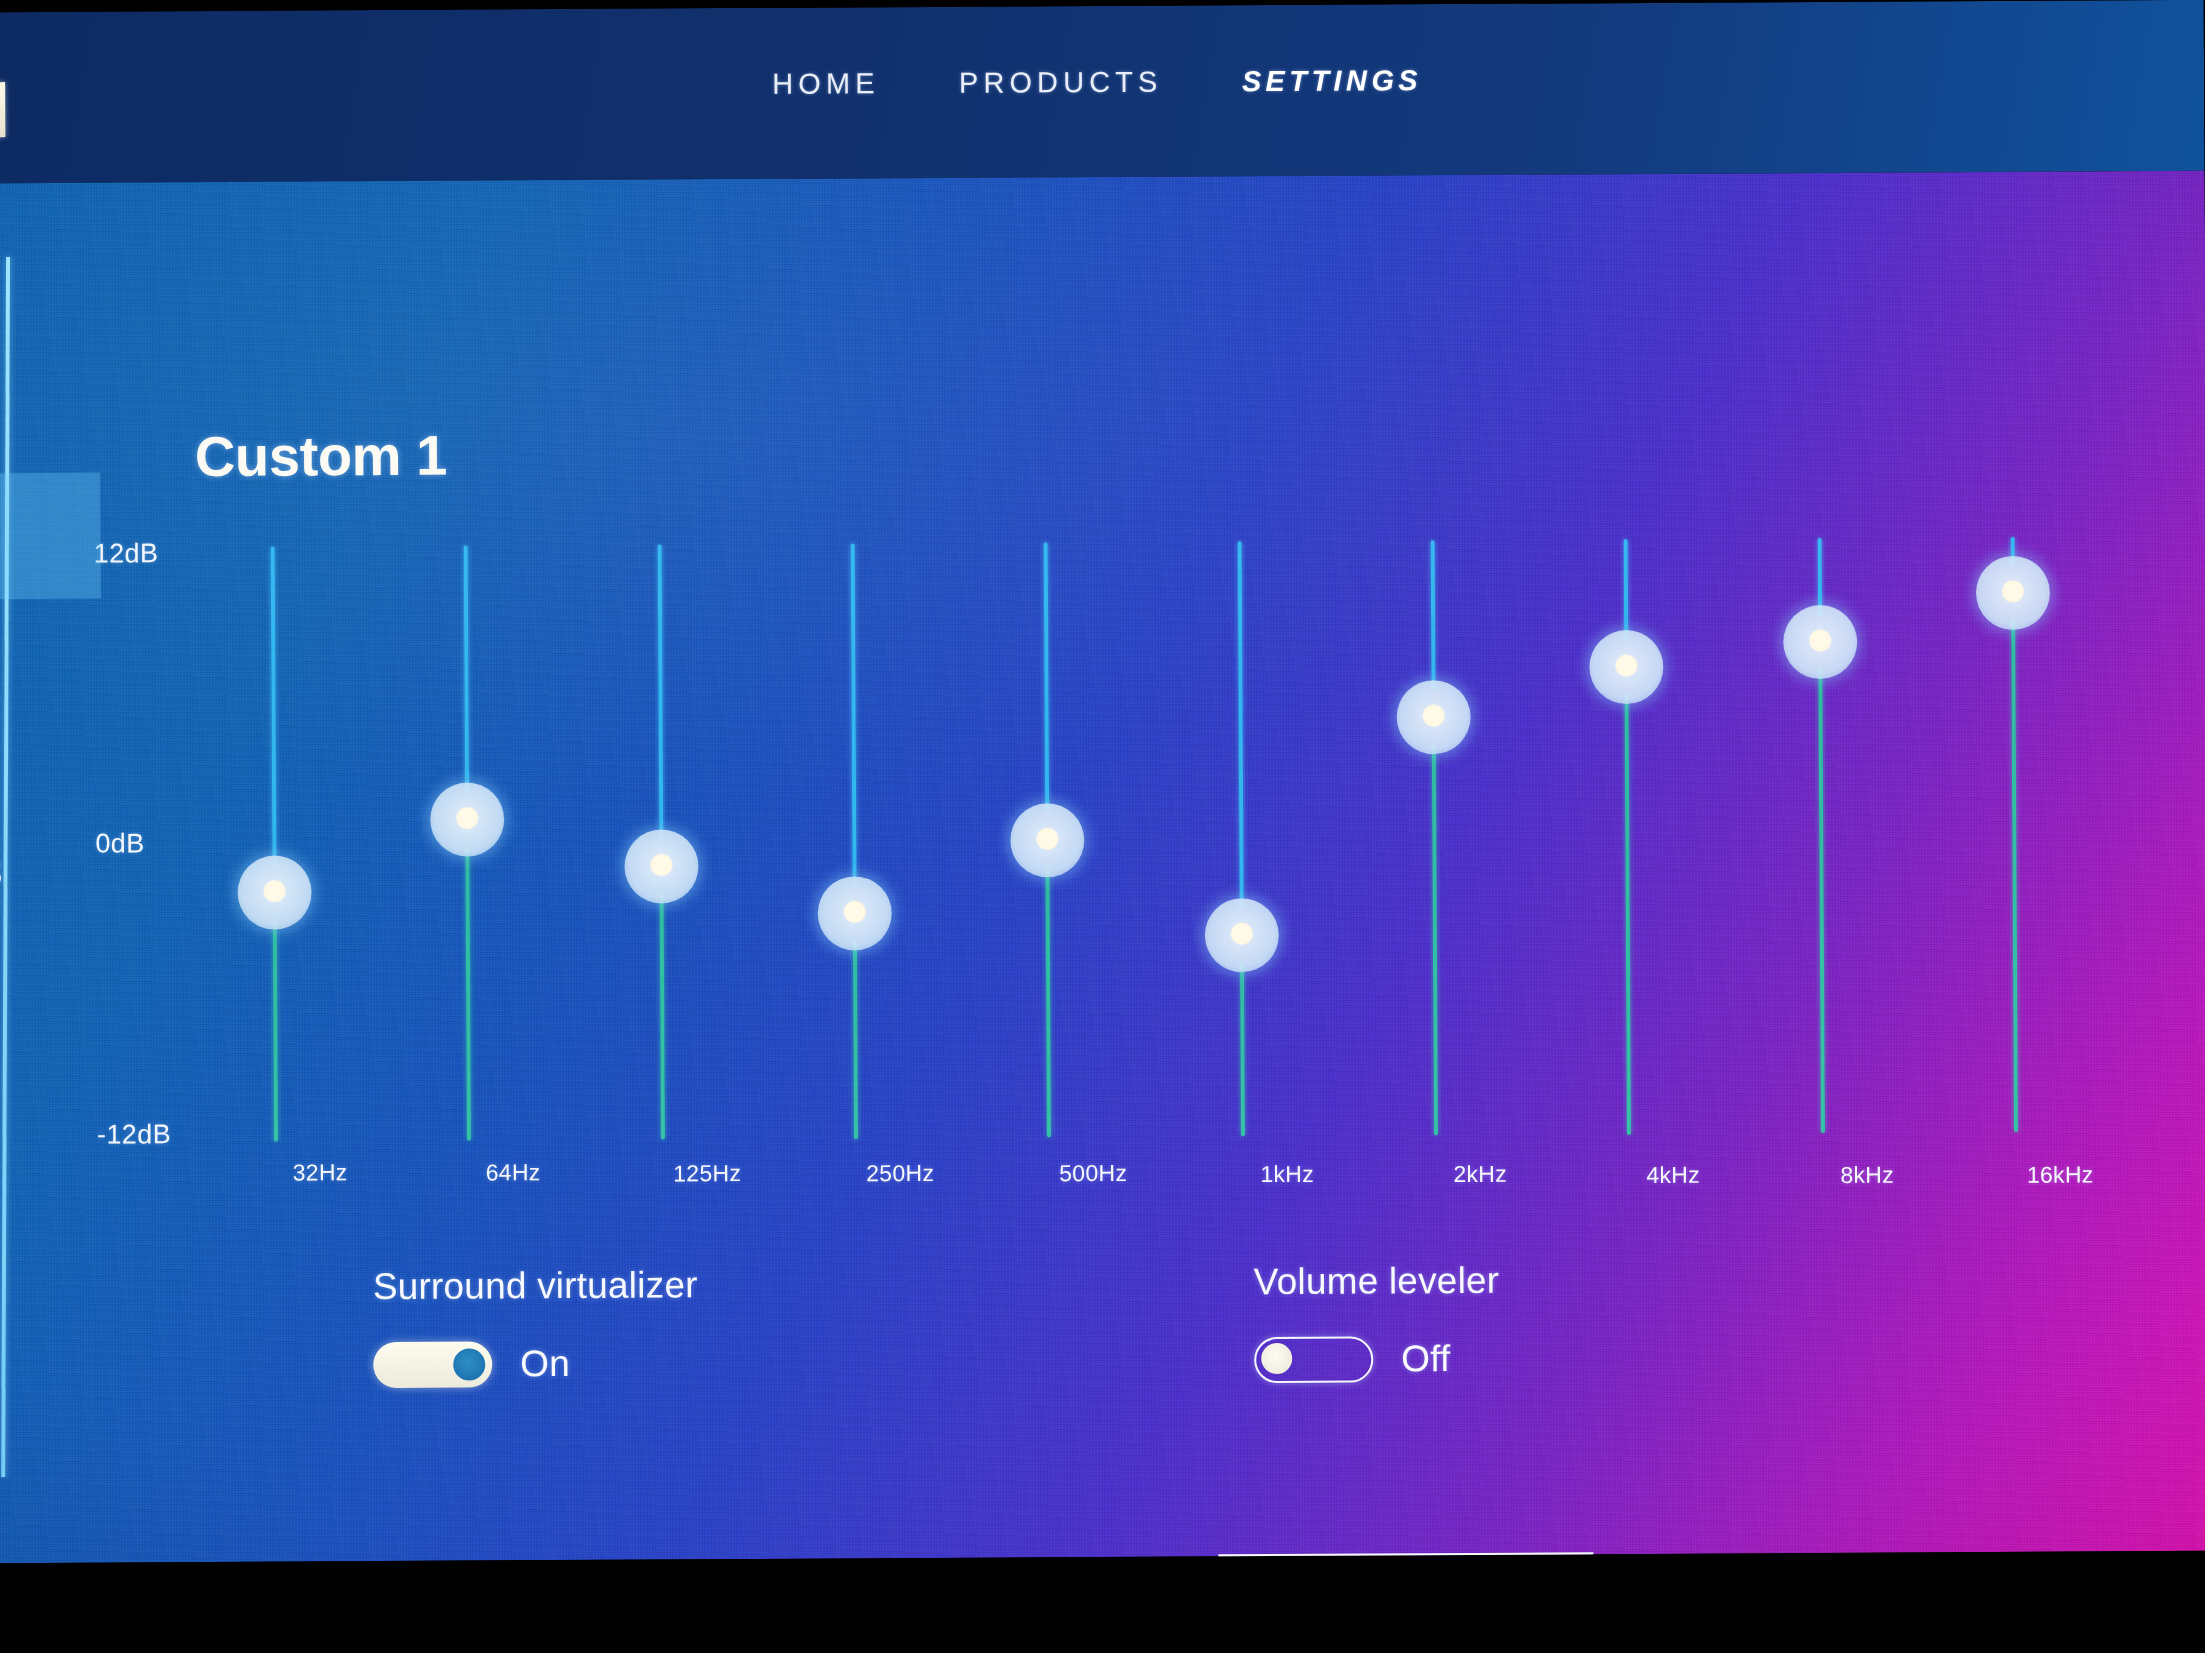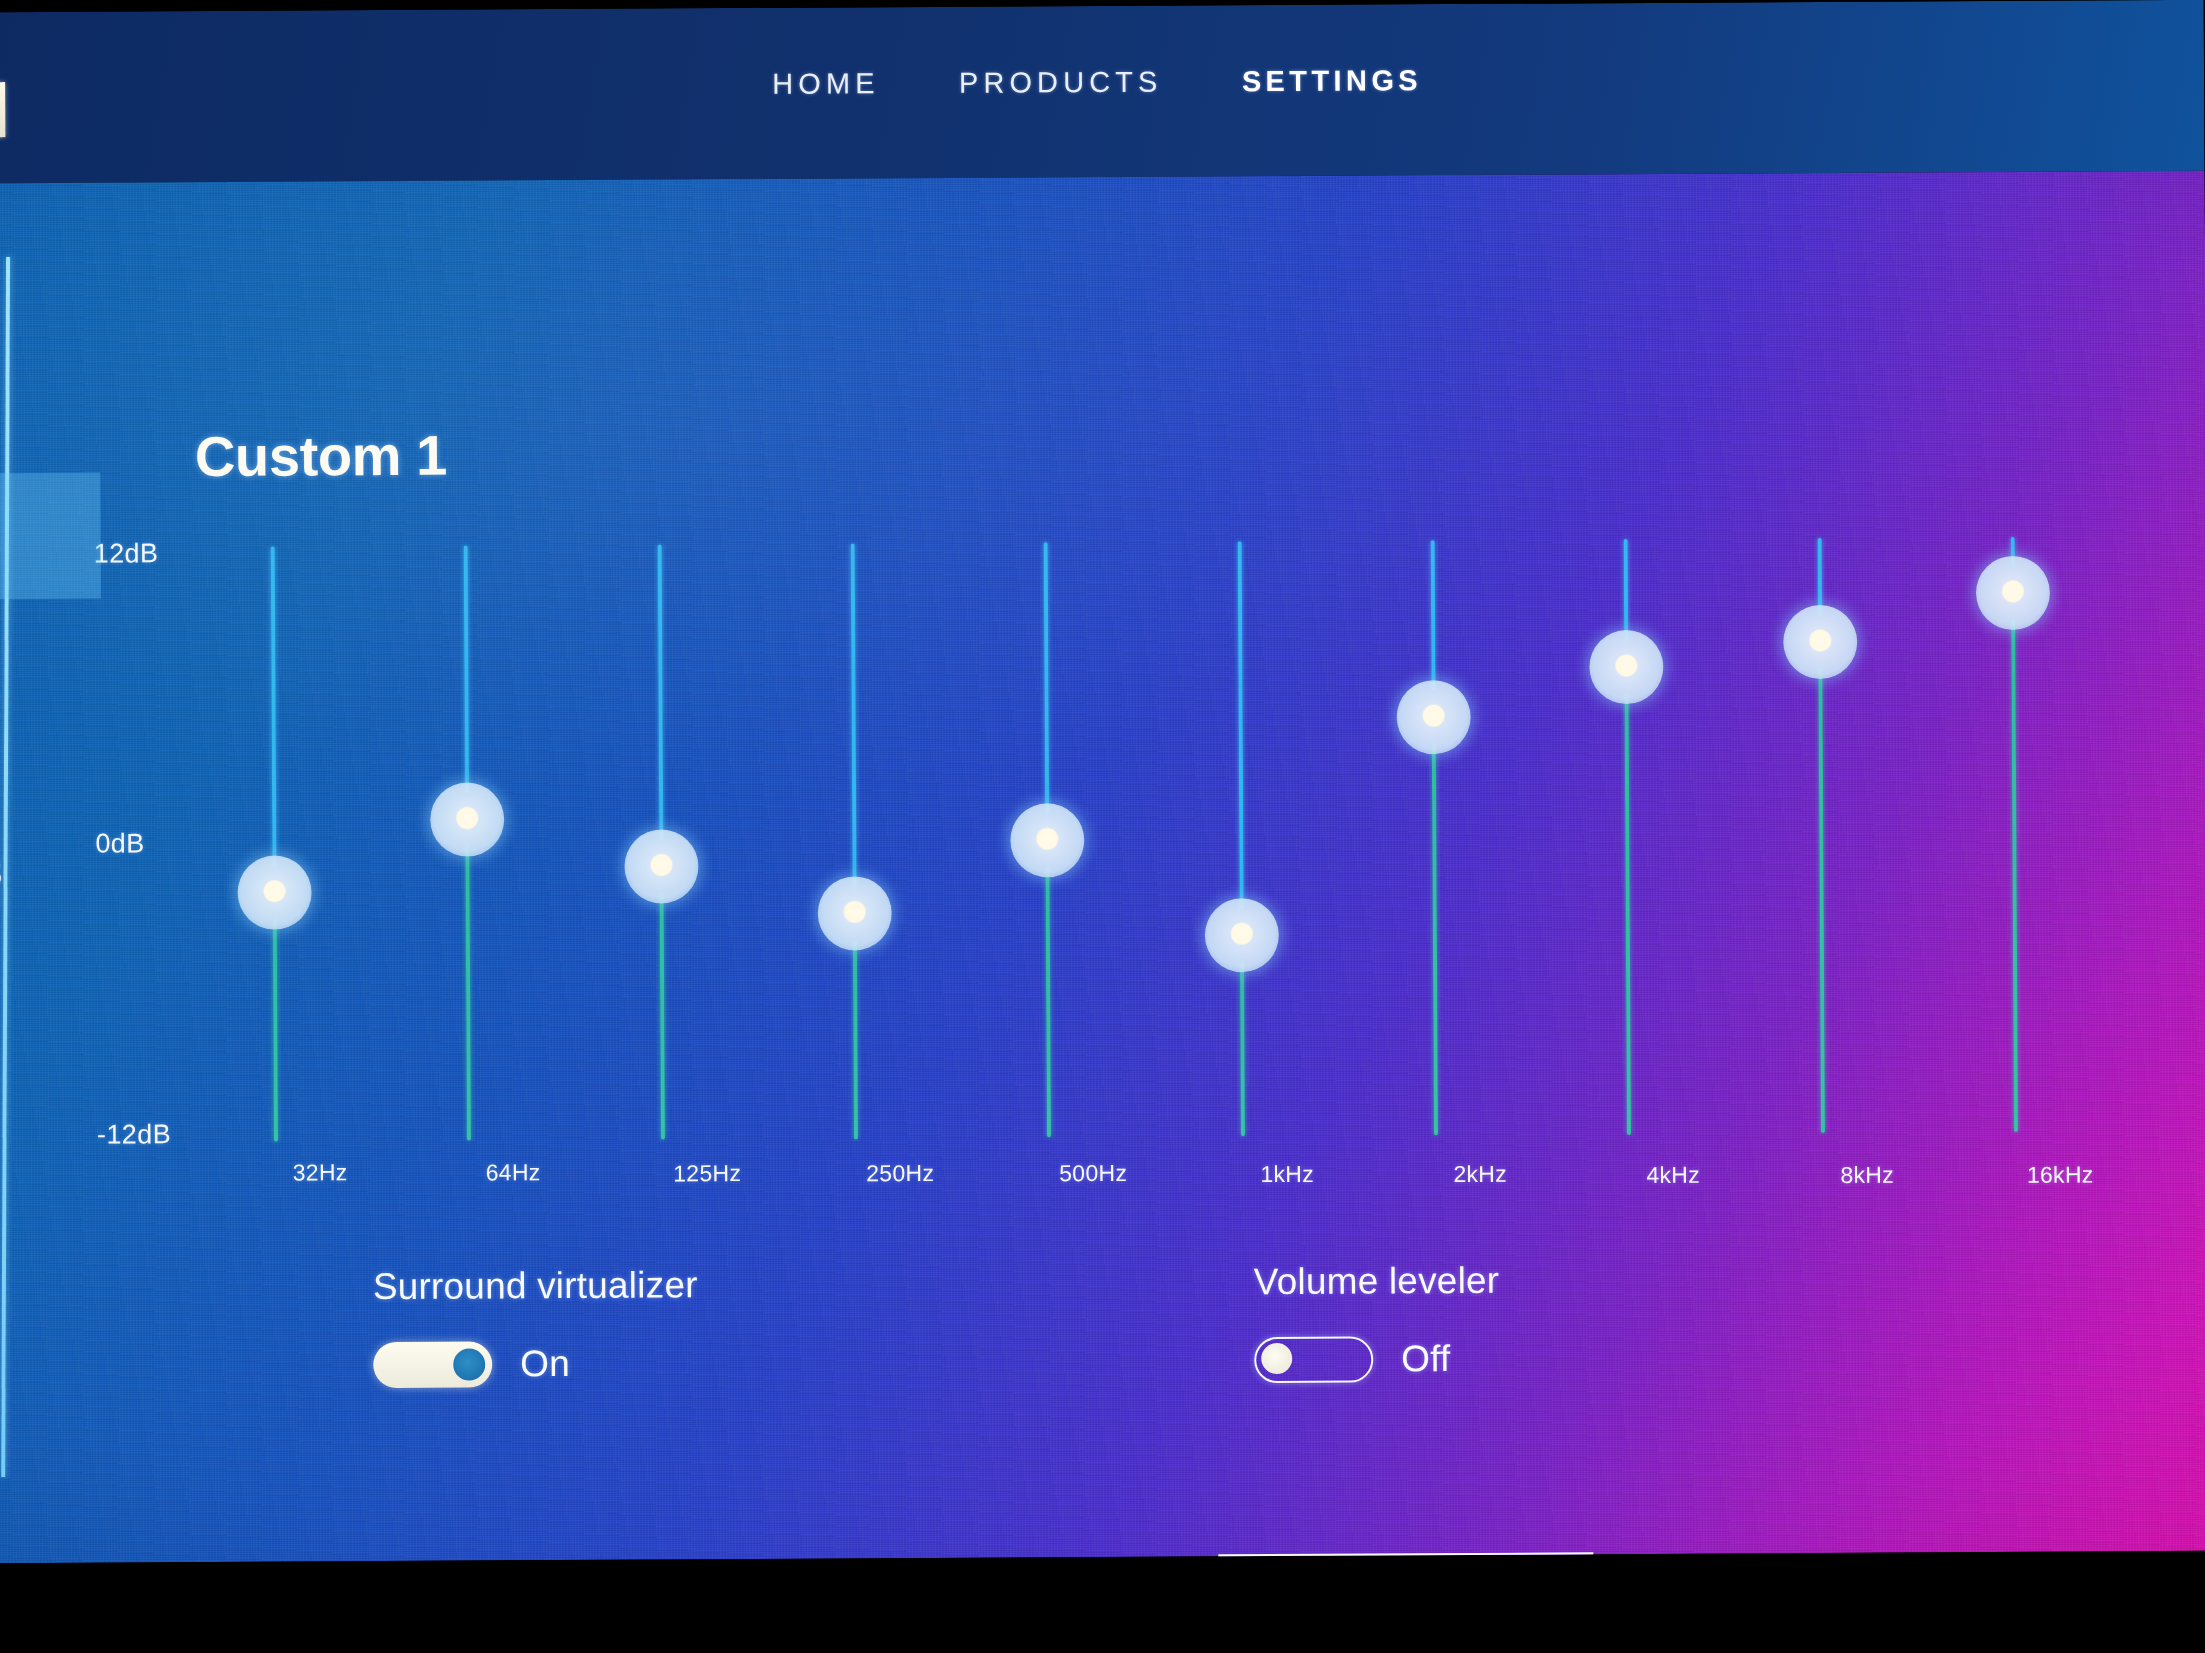--- a/index.html
+++ b/index.html
@@ -27,21 +27,21 @@
   #nav {
     position:absolute; left:0; top:0; width:2214px; height:171px;
     display:flex; align-items:center; justify-content:center; gap:53px;
     padding-bottom:19px;
   }
   .nav-item {
     color:#e9eef8; font-size:29px; letter-spacing:5.1px;
     padding:4.4px 13.2px; position:relative; white-space:nowrap;
     text-shadow:0 0 3.7px rgba(200,220,255,.45);
   }
-  .nav-item.active { font-weight:bold; color:#ffffff; letter-spacing:4.4px; }
+  .nav-item.active { font-weight:bold; color:#ffffff; letter-spacing:4.4px;font-style:italic; }
   #corner-logo {
     position:absolute; left:-4.4px; top:70px; width:19px; height:55px;
     background:linear-gradient(180deg,#fdfbe8,#e6e2cf);
     box-shadow:0 0 5.1px rgba(255,255,240,.5);
   }
 
   
   #body-area {
     position:absolute; left:0; top:171px; width:2214px; height:1380px;
     background:

